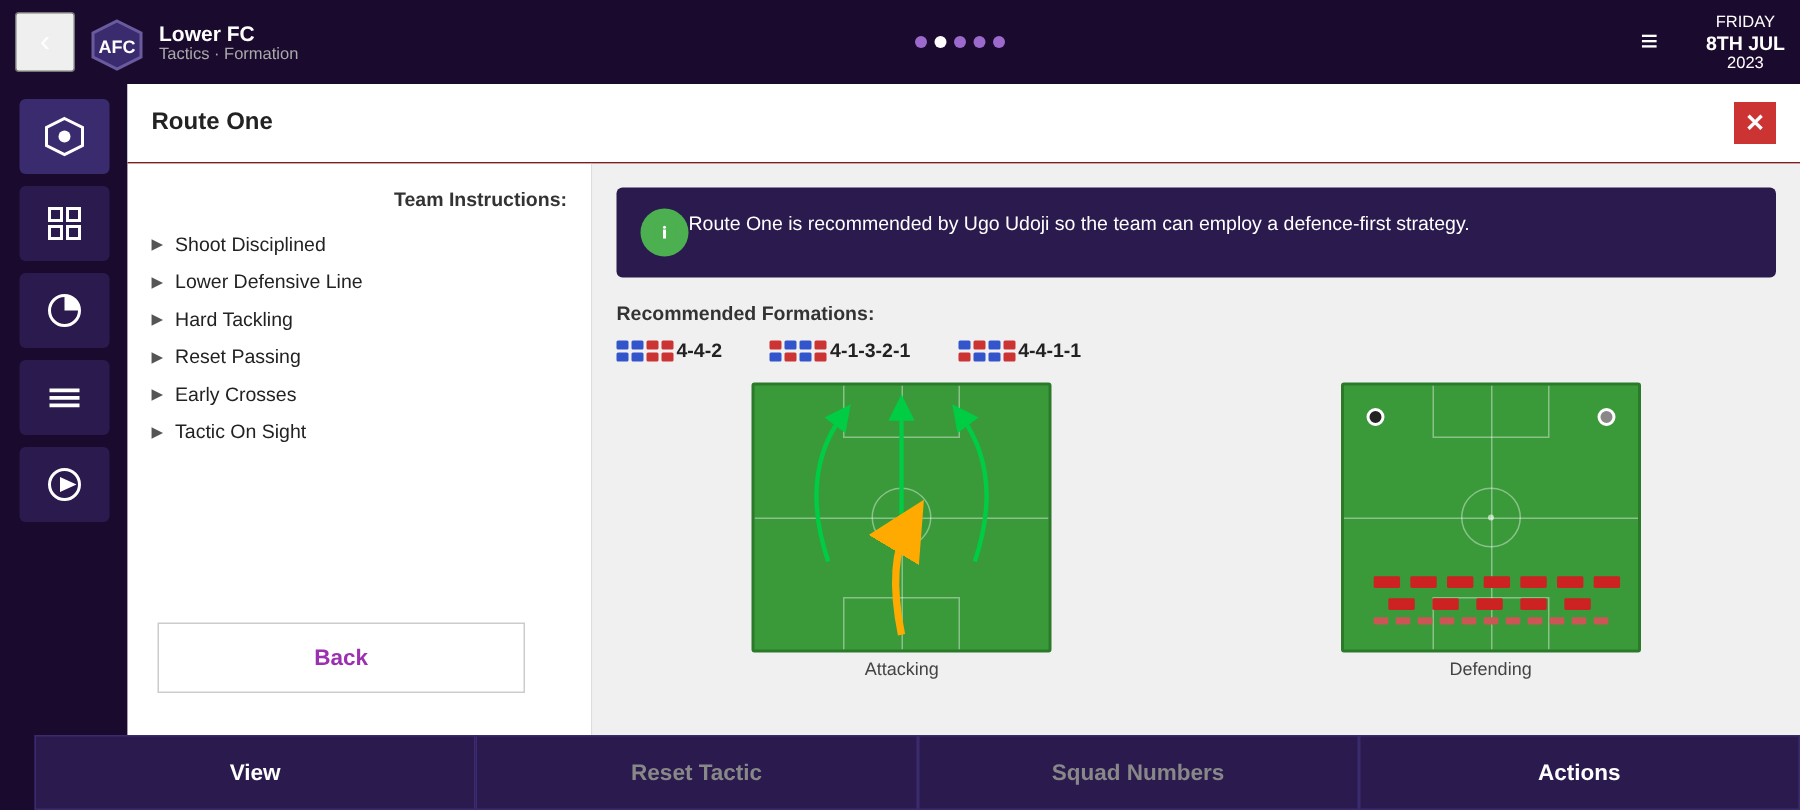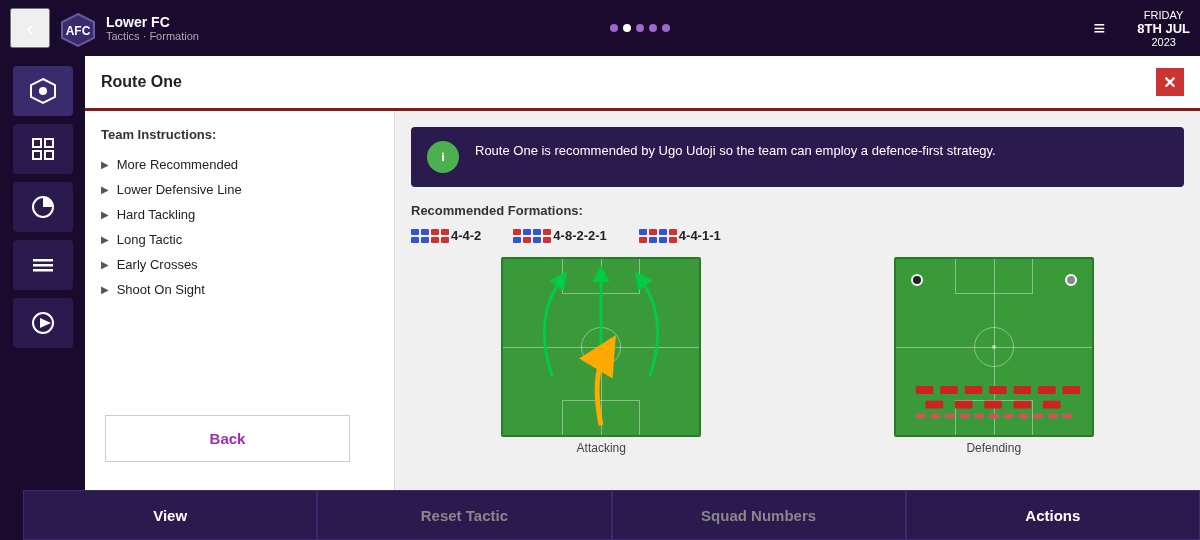--- a/index.html
+++ b/index.html
@@ -123,21 +123,21 @@
       z-index: 30;
       display: flex;
       flex-direction: column;
     }
     .modal-header {
       background: white;
       padding: 12px 16px;
       display: flex;
       align-items: center;
       justify-content: space-between;
-      border-bottom: 3px solid #7f1d1d;
+      border-bottom: 1px solid #7f1d1d;
     }
     .modal-title {
       font-size: 16px;
       font-weight: bold;
       color: #222;
     }
     .modal-close {
       width: 28px;
       height: 28px;
       background: #cc3333;
@@ -164,20 +164,21 @@
       background: white;
       padding: 16px;
       border-right: 1px solid #ddd;
       flex-shrink: 0;
     }
     .team-instructions-label {
       font-size: 13px;
       font-weight: bold;
       color: #333;
       margin-bottom: 10px;
+      text-align: right;
     }
     .instruction-item {
       display: flex;
       align-items: center;
       padding: 5px 0;
       font-size: 13px;
       color: #222;
       cursor: pointer;
     }
     .instruction-item::before {
@@ -209,21 +210,21 @@
     }
 
     
     .info-box {
       background: #2a1a4e;
       color: white;
       padding: 14px 16px;
       border-radius: 4px;
       display: flex;
       align-items: flex-start;
-      gap: 16px;
+      gap: 0;
       margin-bottom: 16px;
       font-size: 13px;
       line-height: 1.5;
     }
     .info-icon {
       width: 32px;
       height: 32px;
       background: #4CAF50;
       border-radius: 50%;
       display: flex;
@@ -403,36 +404,36 @@
     <button class="modal-close">✕</button>
   </div>
 
   <div class="modal-body">
 
     <div class="left-panel">
       <div class="left-panel-inner">
         <div class="left-panel-content">
           <div class="team-instructions-label">Team Instructions:</div>
           <div class="instruction-item">
-            <span>More Recommended</span>
+            <span>Shoot Disciplined</span>
           </div>
           <div class="instruction-item">
             <span>Lower Defensive Line</span>
           </div>
           <div class="instruction-item">
             <span>Hard Tackling</span>
           </div>
           <div class="instruction-item">
-            <span>Long Tactic</span>
+            <span>Reset Passing</span>
           </div>
           <div class="instruction-item">
             <span>Early Crosses</span>
           </div>
           <div class="instruction-item">
-            <span>Shoot On Sight</span>
+            <span>Tactic On Sight</span>
           </div>
         </div>
         <div class="left-panel-footer">
           <button class="back-btn">Back</button>
         </div>
       </div>
     </div>
 
     <div class="right-panel">
 
@@ -468,21 +469,21 @@
           <div style="display:grid;grid-template-columns:repeat(4,8px);gap:2px;">
             <div style="width:8px;height:6px;background:#cc3333;border-radius:1px;"></div>
             <div style="width:8px;height:6px;background:#3355cc;border-radius:1px;"></div>
             <div style="width:8px;height:6px;background:#3355cc;border-radius:1px;"></div>
             <div style="width:8px;height:6px;background:#cc3333;border-radius:1px;"></div>
             <div style="width:8px;height:6px;background:#3355cc;border-radius:1px;"></div>
             <div style="width:8px;height:6px;background:#cc3333;border-radius:1px;"></div>
             <div style="width:8px;height:6px;background:#3355cc;border-radius:1px;"></div>
             <div style="width:8px;height:6px;background:#cc3333;border-radius:1px;"></div>
           </div>
-          <span>4-8-2-2-1</span>
+          <span>4-1-3-2-1</span>
         </div>
 
         <div class="formation-chip" style="margin-left:20px;">
           <div style="display:grid;grid-template-columns:repeat(4,8px);gap:2px;">
             <div style="width:8px;height:6px;background:#3355cc;border-radius:1px;"></div>
             <div style="width:8px;height:6px;background:#cc3333;border-radius:1px;"></div>
             <div style="width:8px;height:6px;background:#3355cc;border-radius:1px;"></div>
             <div style="width:8px;height:6px;background:#cc3333;border-radius:1px;"></div>
             <div style="width:8px;height:6px;background:#cc3333;border-radius:1px;"></div>
             <div style="width:8px;height:6px;background:#3355cc;border-radius:1px;"></div>

